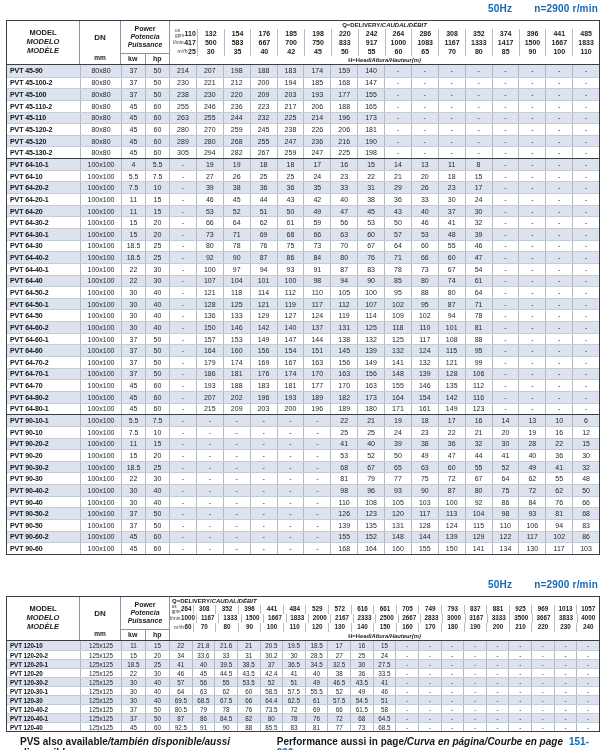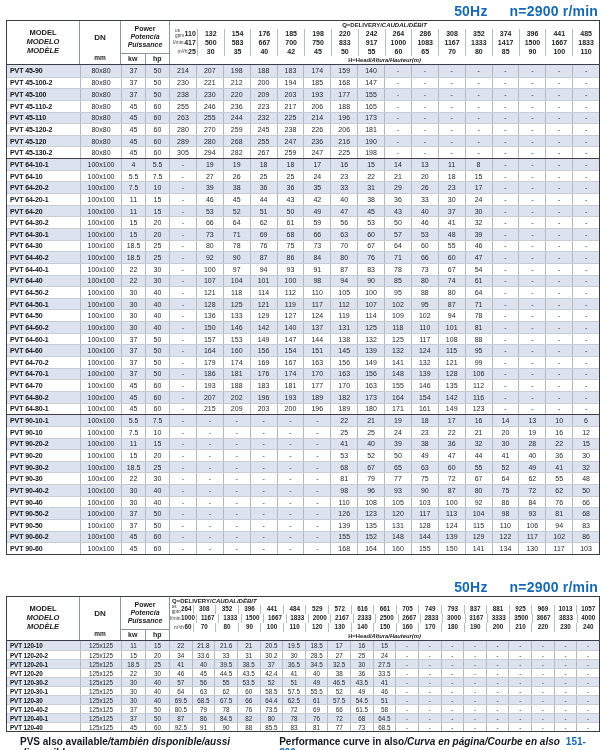--- a/index.html
+++ b/index.html
@@ -3,21 +3,21 @@
 <meta charset="utf-8">
 <style>
   html,body{margin:0;padding:0;}
   body{
     width:606px;height:750px;position:relative;background:#ffffff;
     font-family:"Liberation Sans", sans-serif;color:#1c1c1c;overflow:hidden;
   }
   *{box-sizing:border-box;}
 
   .freq-line{
-    position:absolute;right:8px;font-size:14px;font-weight:bold;color:#1668b5;
+    position:absolute;right:8px;font-size:10px;font-weight:bold;color:#1668b5;
     display:flex;gap:22px;letter-spacing:0.2px;
   }
   #freq-0{top:3px;}
   #freq-1{top:579px;}
 
   .table-block{
     position:absolute;left:6px;width:594px;background:#fff;
     border:1.4px solid #3a3f46;
   }
   #table-0{top:20px;--rowh:11.646px;--fs:7px;}
@@ -1674,15 +1674,15 @@
         <div class="tcell">-</div>
       </div>
     </div>
   </div>
 
 <div class="footer">
   <div>
     <span>PVS also available</span><span class="f-it">/también disponible/aussi disponible</span>
   </div>
   <div>
-    <span>Performance curve in also</span><span class="f-it">/Curva en página/Courbe en also</span><span class="f-pages">151-296</span>
+    <span>Performance aussi in page</span><span class="f-it">/Curva en página/Courbe en page</span><span class="f-pages">151-296</span>
   </div>
 </div>
 
 </body></html>

